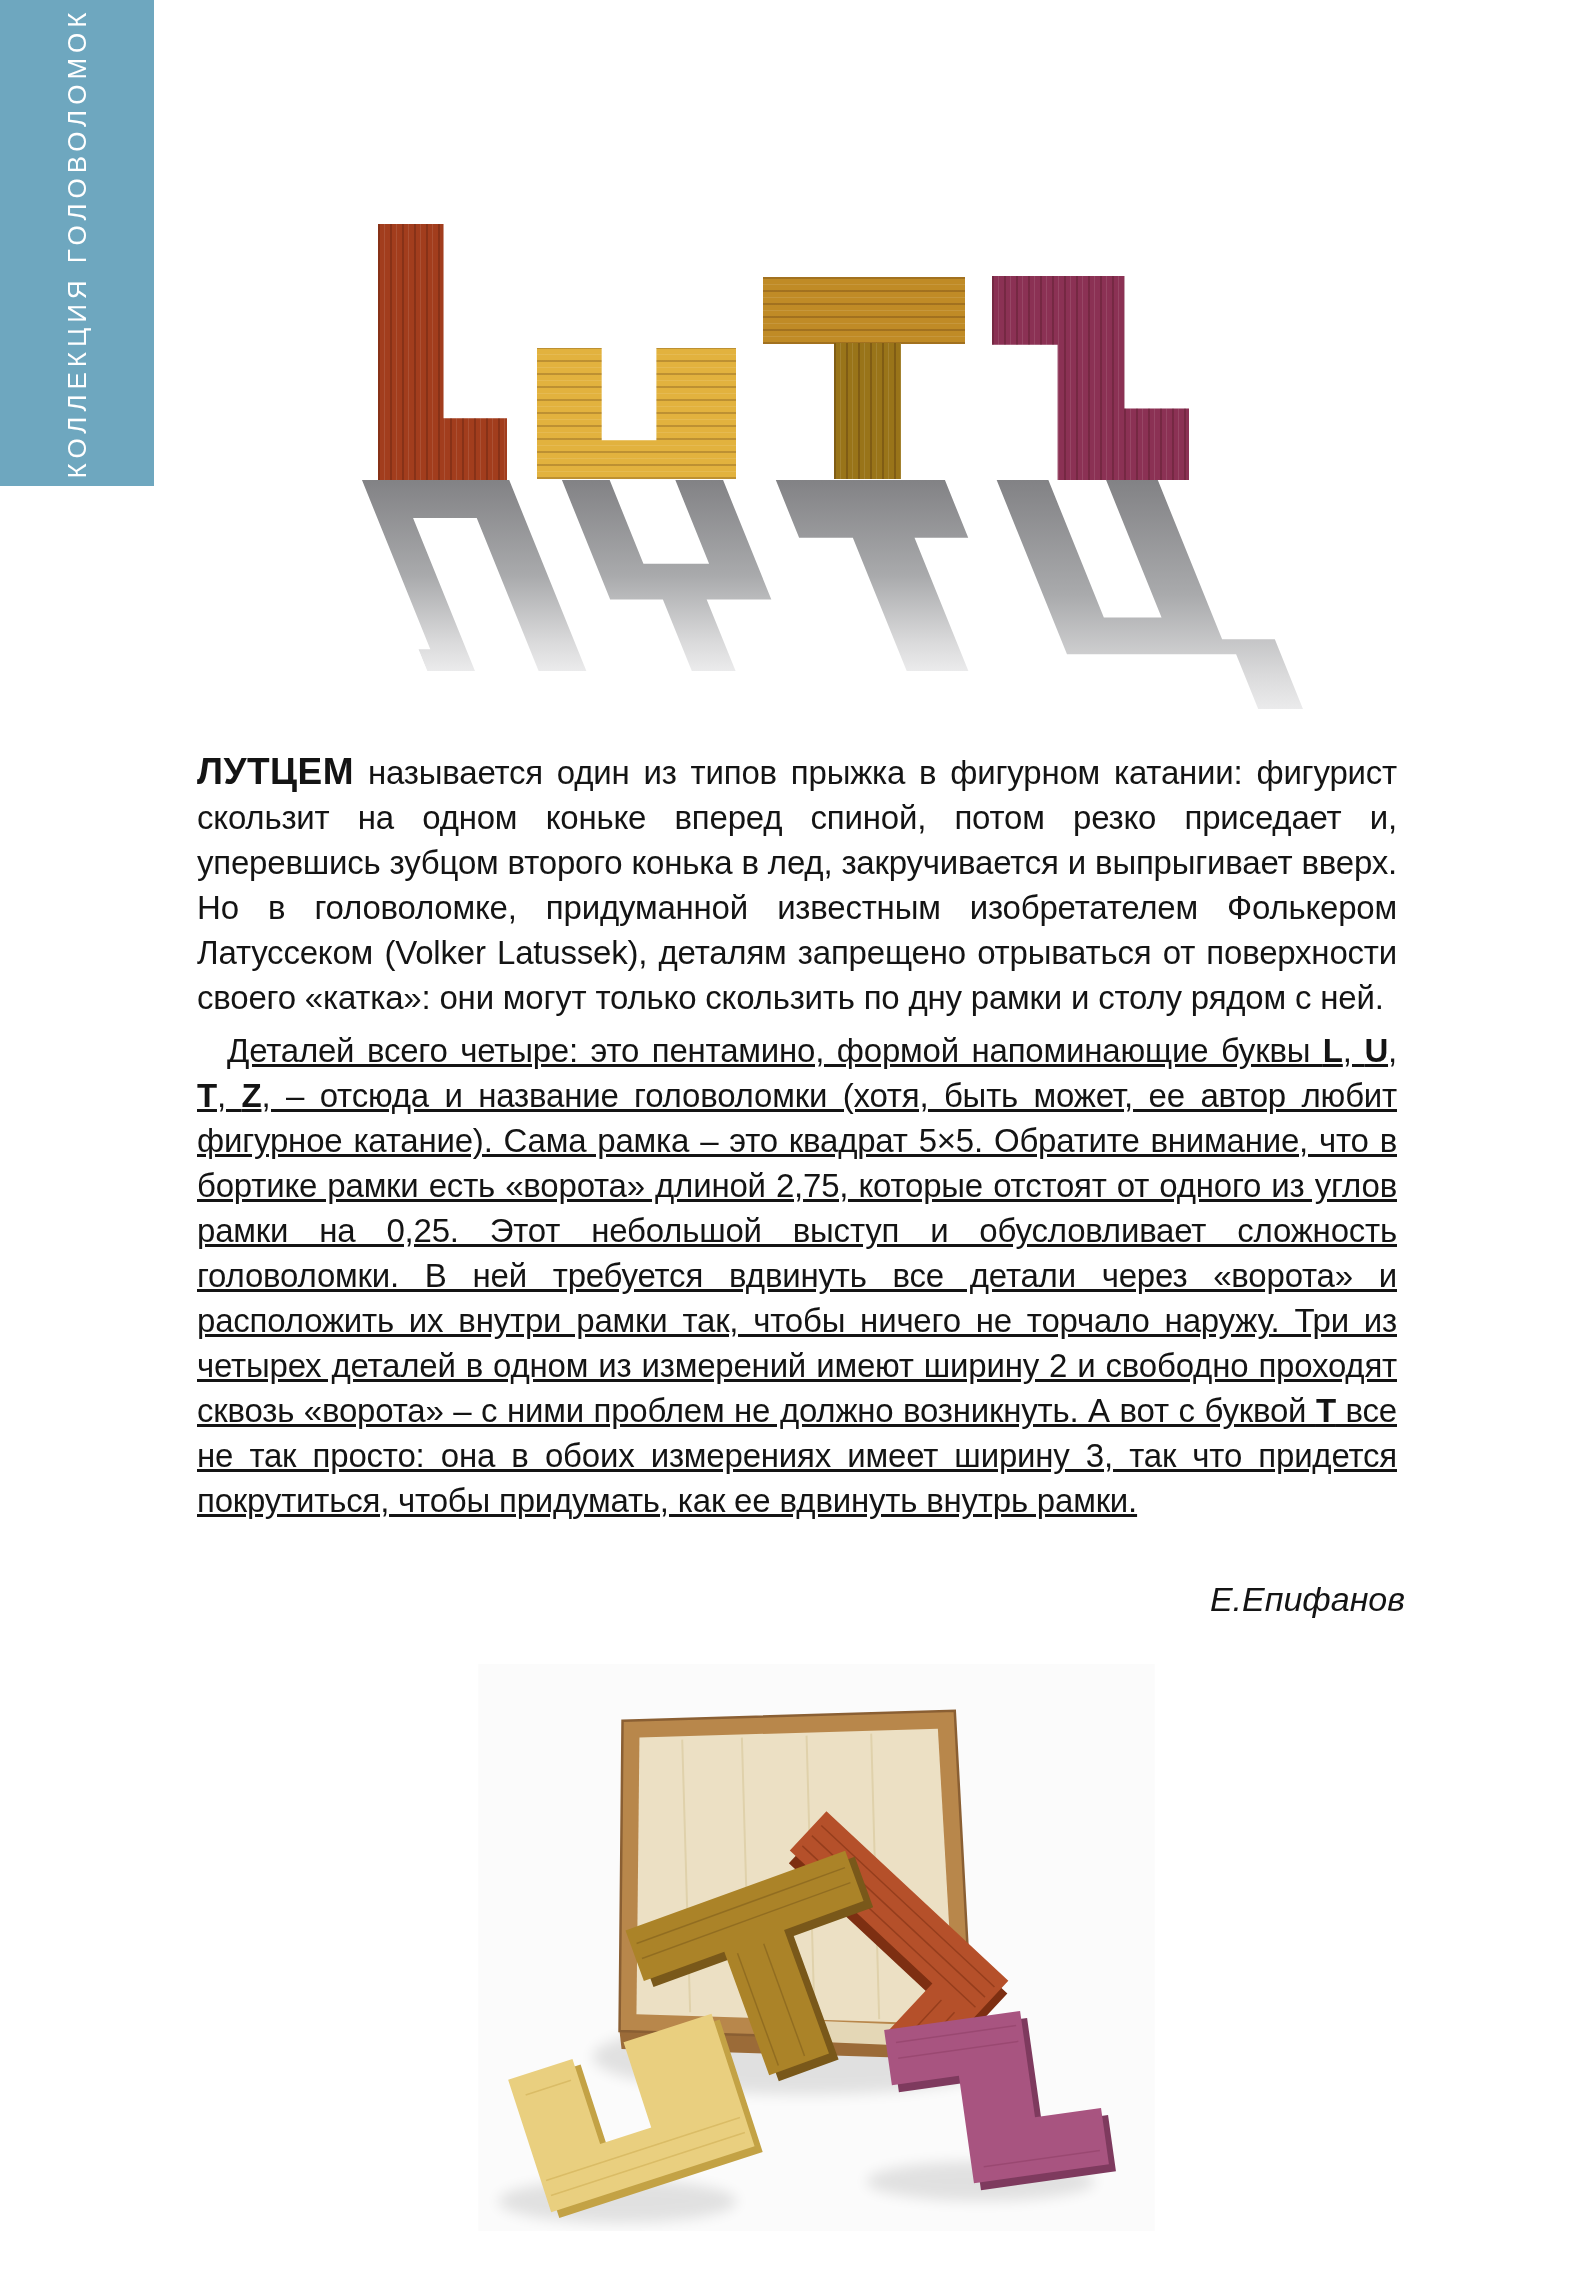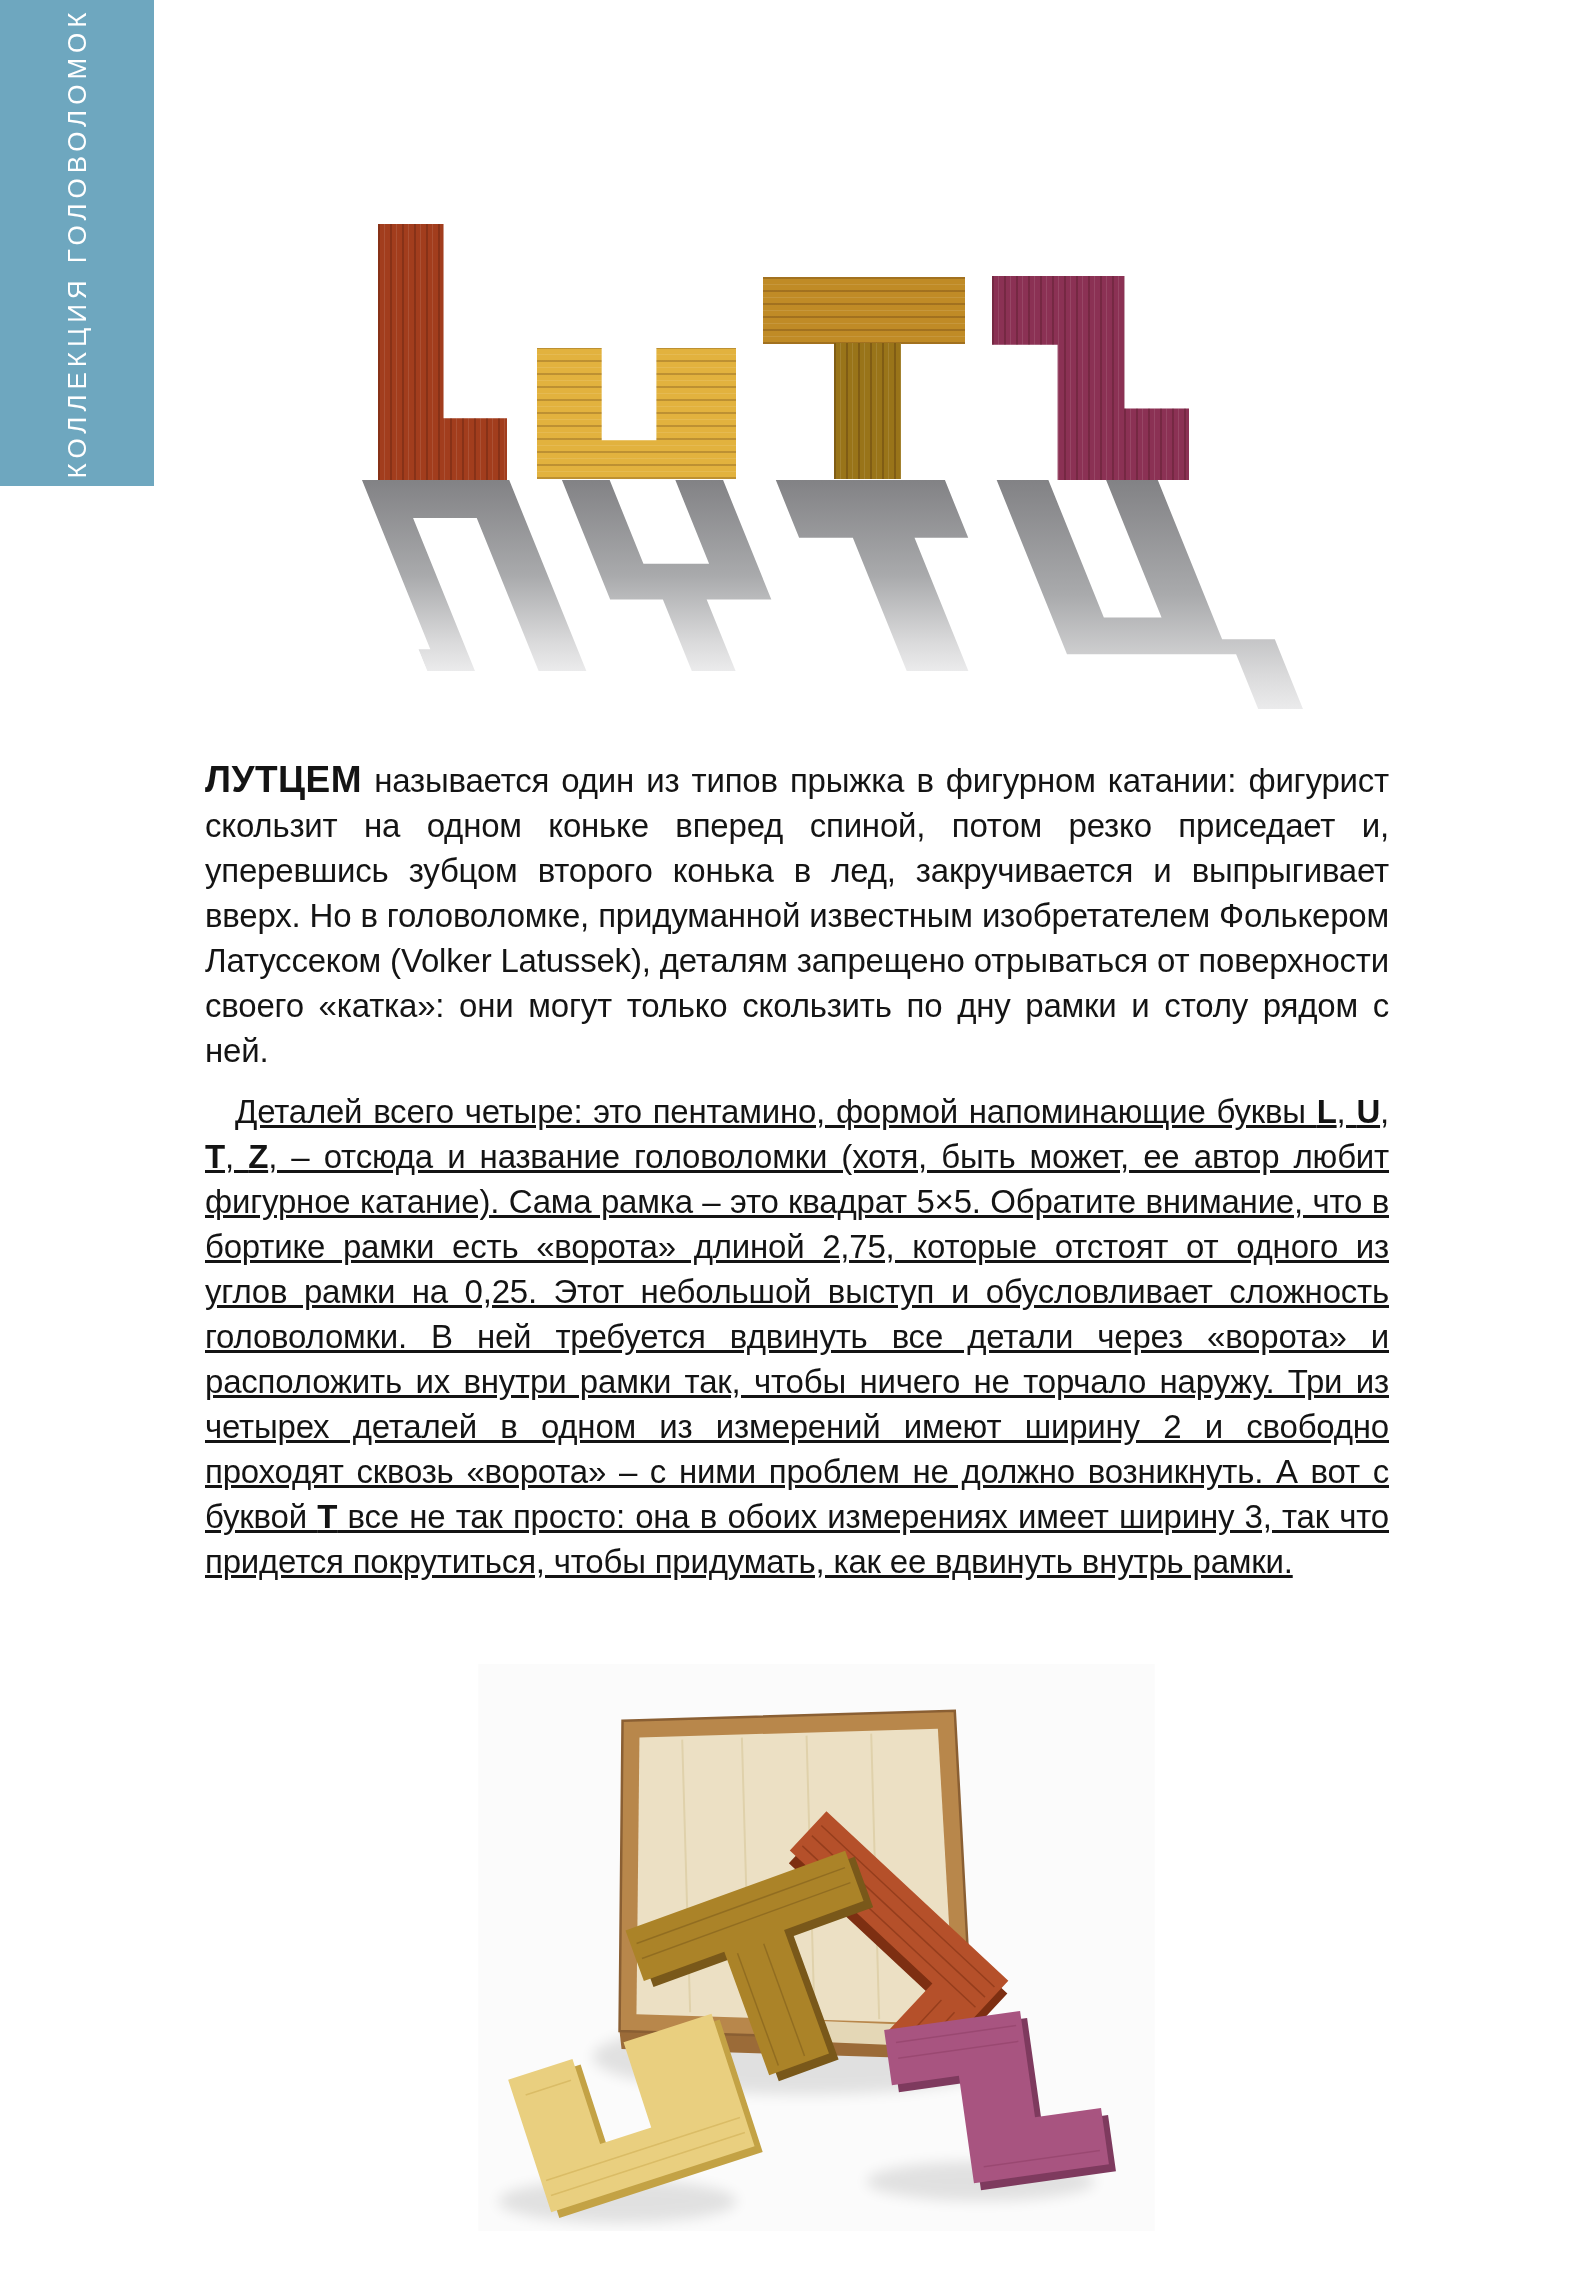--- a/index.html
+++ b/index.html
@@ -26,21 +26,21 @@
   .letter-U{left:537px;top:348px;width:199px;height:131px;
     clip-path:polygon(0 0,32.5% 0,32.5% 70.5%,60% 70.5%,60% 0,100% 0,100% 100%,0 100%);}
   .letter-T-bar{left:763px;top:277px;width:202px;height:67px;}
   .letter-T-stem{left:834px;top:343px;width:67px;height:136px;}
   .letter-Z{left:992px;top:276px;width:197px;height:204px;
     clip-path:polygon(0 0,67.2% 0,67.2% 64.9%,100% 64.9%,100% 100%,33.3% 100%,33.3% 33.7%,0 33.7%);}
   .logo-shadow{position:absolute;left:350px;top:480px;transform:skewX(22deg);transform-origin:0 0;}
   
   .article{position:absolute;left:189px;top:741px;width:1216px;color:#141414;
     font-size:33px;line-height:45px;letter-spacing:-0.2px;}
-  .article p{margin:16px;text-align:justify;}
+  .article p{margin:8px;text-align:justify;}
   .article p.indent{text-indent:30px;text-decoration:underline;}
   .lead-word{font-weight:bold;font-size:37px;letter-spacing:0.5px;}
   .wish{margin-top:0;}
   .byline{position:absolute;left:189px;top:1580px;width:1216px;text-align:right;
     font-size:34px;font-style:italic;color:#141414;}
   
   .photo{position:absolute;left:478px;top:1664px;}
 </style>
 </head>
 <body>
@@ -71,20 +71,21 @@
       <path fill="url(#shGrad)" d="M213 0 H261 V84 H327 V0 H375 V120 H310 V192 H266 V120 H213 Z"></path>
       <path fill="url(#shGrad)" d="M428 0 H598 V58 H544 V192 H482 V58 H428 Z"></path>
       <path fill="url(#shGrad)" d="M650 0 H702 V138 H760 V0 H812 V160 H865 V230 H820 V175 H650 Z"></path>
     </svg>
   </div>
 
   <div class="article">
     <p><span class="lead-word">ЛУТЦЕМ</span><span><span> называется один из типов прыжка в фигурном катании: фигурист скользит на одном коньке вперед спиной, потом резко приседает и, уперевшись зубцом второго конька в лед, закручивается и выпрыгивает вверх. Но в головоломке, придуманной известным изобретателем Фолькером Латуссеком (Volker Latussek), деталям запрещено отрываться от поверхности своего «катка»: они могут только скользить по дну рамки и столу рядом с ней.</span></span></p>
     <p class="indent"><span>Деталей всего четыре: это пентамино, формой напоминающие буквы </span><b>L</b><span>, </span><b>U</b><span>, </span><b>T</b><span>, </span><b>Z</b><span>, – отсюда и название головоломки (хотя, быть может, ее автор любит фигурное катание). Сама рамка – это квадрат 5×5. Обратите внимание, что в бортике рамки есть «ворота» длиной 2,75, которые отстоят от одного из углов рамки на 0,25. Этот небольшой выступ и обусловливает сложность головоломки. В ней требуется вдвинуть все детали через «ворота» и расположить их внутри рамки так, чтобы ничего не торчало наружу. Три из четырех деталей в одном из измерений имеют ширину 2 и свободно проходят сквозь «ворота» – с ними проблем не должно возникнуть. А вот с буквой </span><b>Т</b><span> все не так просто: она в обоих измерениях имеет ширину 3, так что придется покрутиться, чтобы придумать, как ее вдвинуть внутрь рамки.</span></p>
   </div>
+  <div class="byline">Е.Епифанов</div>
 
   <svg class="photo" width="677" height="567" viewBox="0 0 680 570">
     <defs>
       <filter id="soft" x="-40%" y="-40%" width="180%" height="180%">
         <feGaussianBlur stdDeviation="7"></feGaussianBlur>
       </filter>
     </defs>
 
     <rect x="0" y="0" width="680" height="570" fill="#fbfbfb"></rect>
 

